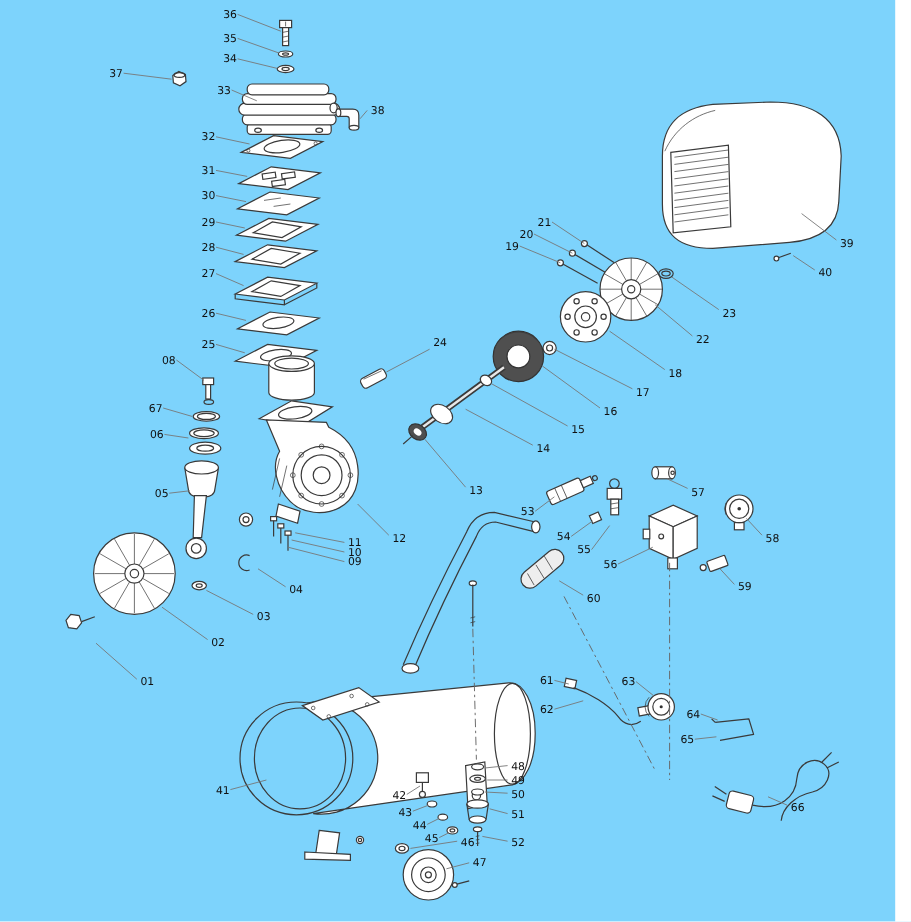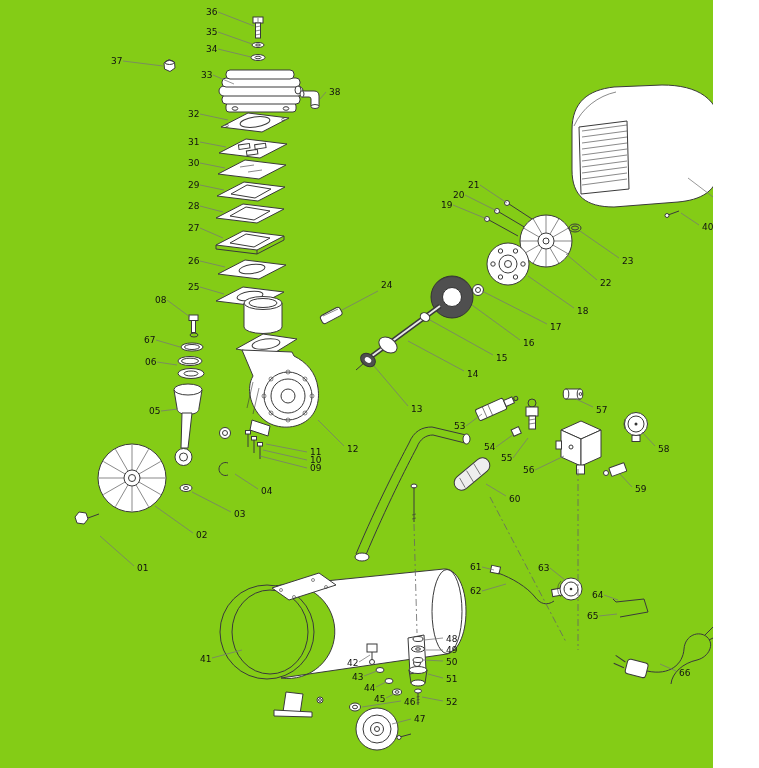--- a/index.html
+++ b/index.html
@@ -1,16 +1,16 @@
 <!DOCTYPE html>
 <html><head>
 <meta charset="utf-8">
 <style>
   html,body{margin:0;padding:0;background:#fff;}
-  #stage{position:relative;width:693px;height:768px;background:#84cc16;overflow:hidden;padding-left:20px;}
+  #stage{position:relative;width:746px;height:768px;background:#7dd3fc;overflow:hidden;}
   svg{display:block;}
   .s   {fill:#ffffff;stroke:#3a3a3a;stroke-width:1;}
   .sn  {fill:none;stroke:#3a3a3a;stroke-width:1;}
   .dk  {fill:#4f4f4f;stroke:#333333;stroke-width:1;}
   .ln  {stroke:#3a3a3a;stroke-width:1;fill:none;}
   .thin{stroke:#3a3a3a;stroke-width:0.6;fill:none;}
   .leader{stroke:#777;stroke-width:0.75;}
   .dash{stroke:#666;stroke-width:0.8;fill:none;stroke-dasharray:7 3 2 3;}
   .part-num{font-family:"DejaVu Sans",sans-serif;font-size:9px;fill:#111;}
 </style>

